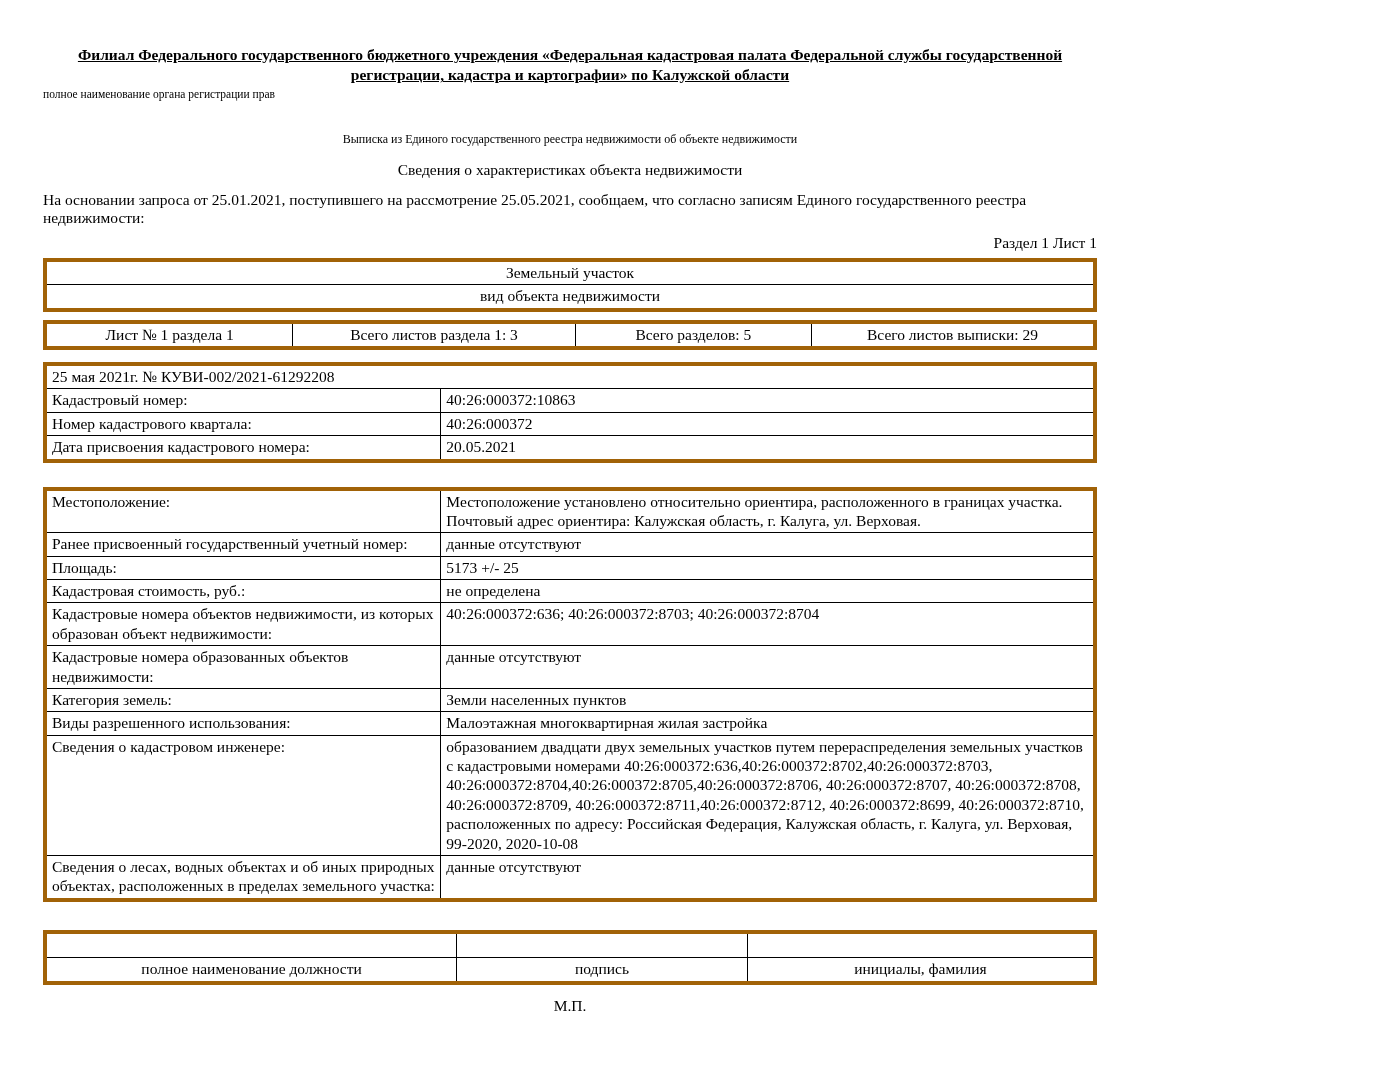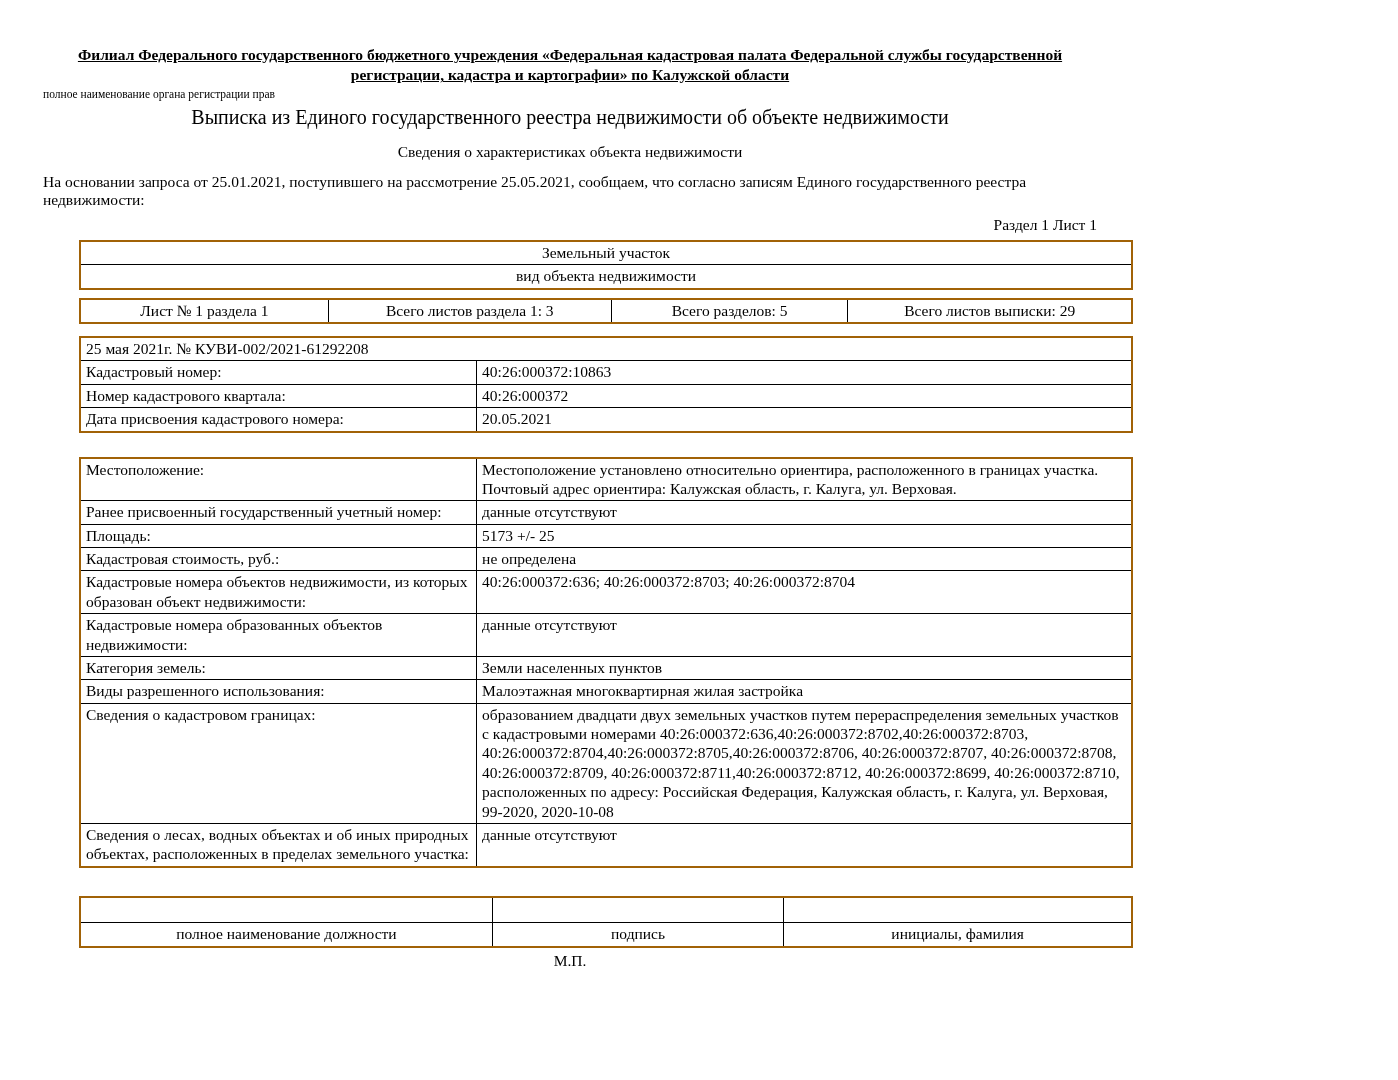--- a/index.html
+++ b/index.html
@@ -22,65 +22,64 @@
     font-size: 15.5px;
     line-height: 1.32;
   }
   .org-caption {
     text-align: left;
     font-size: 11.5px;
     margin-top: 2px;
   }
   .doc-title {
     text-align: center;
-    font-size: 20px;
-    margin-top: 6px;
+    font-size: 12px;
+    margin-top: 32px;
   }
   .doc-subtitle {
     text-align: center;
     font-size: 15.5px;
     margin-top: 14px;
   }
   .request-line {
     font-size: 15.5px;
     margin-top: 12px;
   }
   .section-label {
     text-align: right;
     font-size: 15.5px;
     margin-top: 7px;
     font-family: Liberation Serif, serif;
   }
   table.tbl {
     width: 100%;
     border-collapse: collapse;
     table-layout: fixed;
-    border: 2px solid #a16207;
-    margin-left: 36px;
+    border: 4px solid #a16207;
   }
   table.tbl td {
     border: 1px solid #000;
     font-size: 15.5px;
     line-height: 1.25;
     padding: 1px 5px 2px 5px;
     vertical-align: top;
     overflow: hidden;
     word-wrap: break-word;
   }
   .center { text-align: center; }
   .mt6  { margin-top: 6px; }
   .mt8  { margin-top: 8px; padding-left: 16px; }
   .mt12 { margin-top: 12px; }
   .mt24 { margin-top: 24px; }
   .mt28 { margin-top: 28px; }
   .empty-row td { height: 26px; }
   .stamp {
     text-align: center;
     font-size: 15.5px;
-    margin-top: 4px;
+    margin-top: 12px;
   }
 </style>
 </head>
 <body>
 
 <div class="page">
 
   <div class="org-name">Филиал Федерального государственного бюджетного учреждения «Федеральная кадастровая палата Федеральной службы государственной  регистрации, кадастра и картографии» по Калужской области</div>
   <div class="org-caption">полное наименование органа регистрации прав</div>
 
@@ -175,21 +174,21 @@
     </tr>
     <tr>
       <td>Категория земель:</td>
       <td>Земли населенных пунктов</td>
     </tr>
     <tr>
       <td>Виды разрешенного использования:</td>
       <td>Малоэтажная многоквартирная жилая застройка</td>
     </tr>
     <tr>
-      <td>Сведения о кадастровом границах:</td>
+      <td>Сведения о кадастровом инженере:</td>
       <td>образованием двадцати двух земельных участков путем перераспределения земельных участков с кадастровыми номерами 40:26:000372:636,40:26:000372:8702,40:26:000372:8703, 40:26:000372:8704,40:26:000372:8705,40:26:000372:8706, 40:26:000372:8707, 40:26:000372:8708, 40:26:000372:8709, 40:26:000372:8711,40:26:000372:8712, 40:26:000372:8699, 40:26:000372:8710, расположенных по адресу: Российская Федерация, Калужская область, г. Калуга, ул. Верховая, 99-2020, 2020-10-08</td>
     </tr>
     <tr>
       <td>Сведения о лесах, водных объектах и об иных природных объектах, расположенных в пределах земельного участка:</td>
       <td>данные отсутствуют</td>
     </tr>
   </tbody>
     </table>
 
   <table class="tbl mt28">

